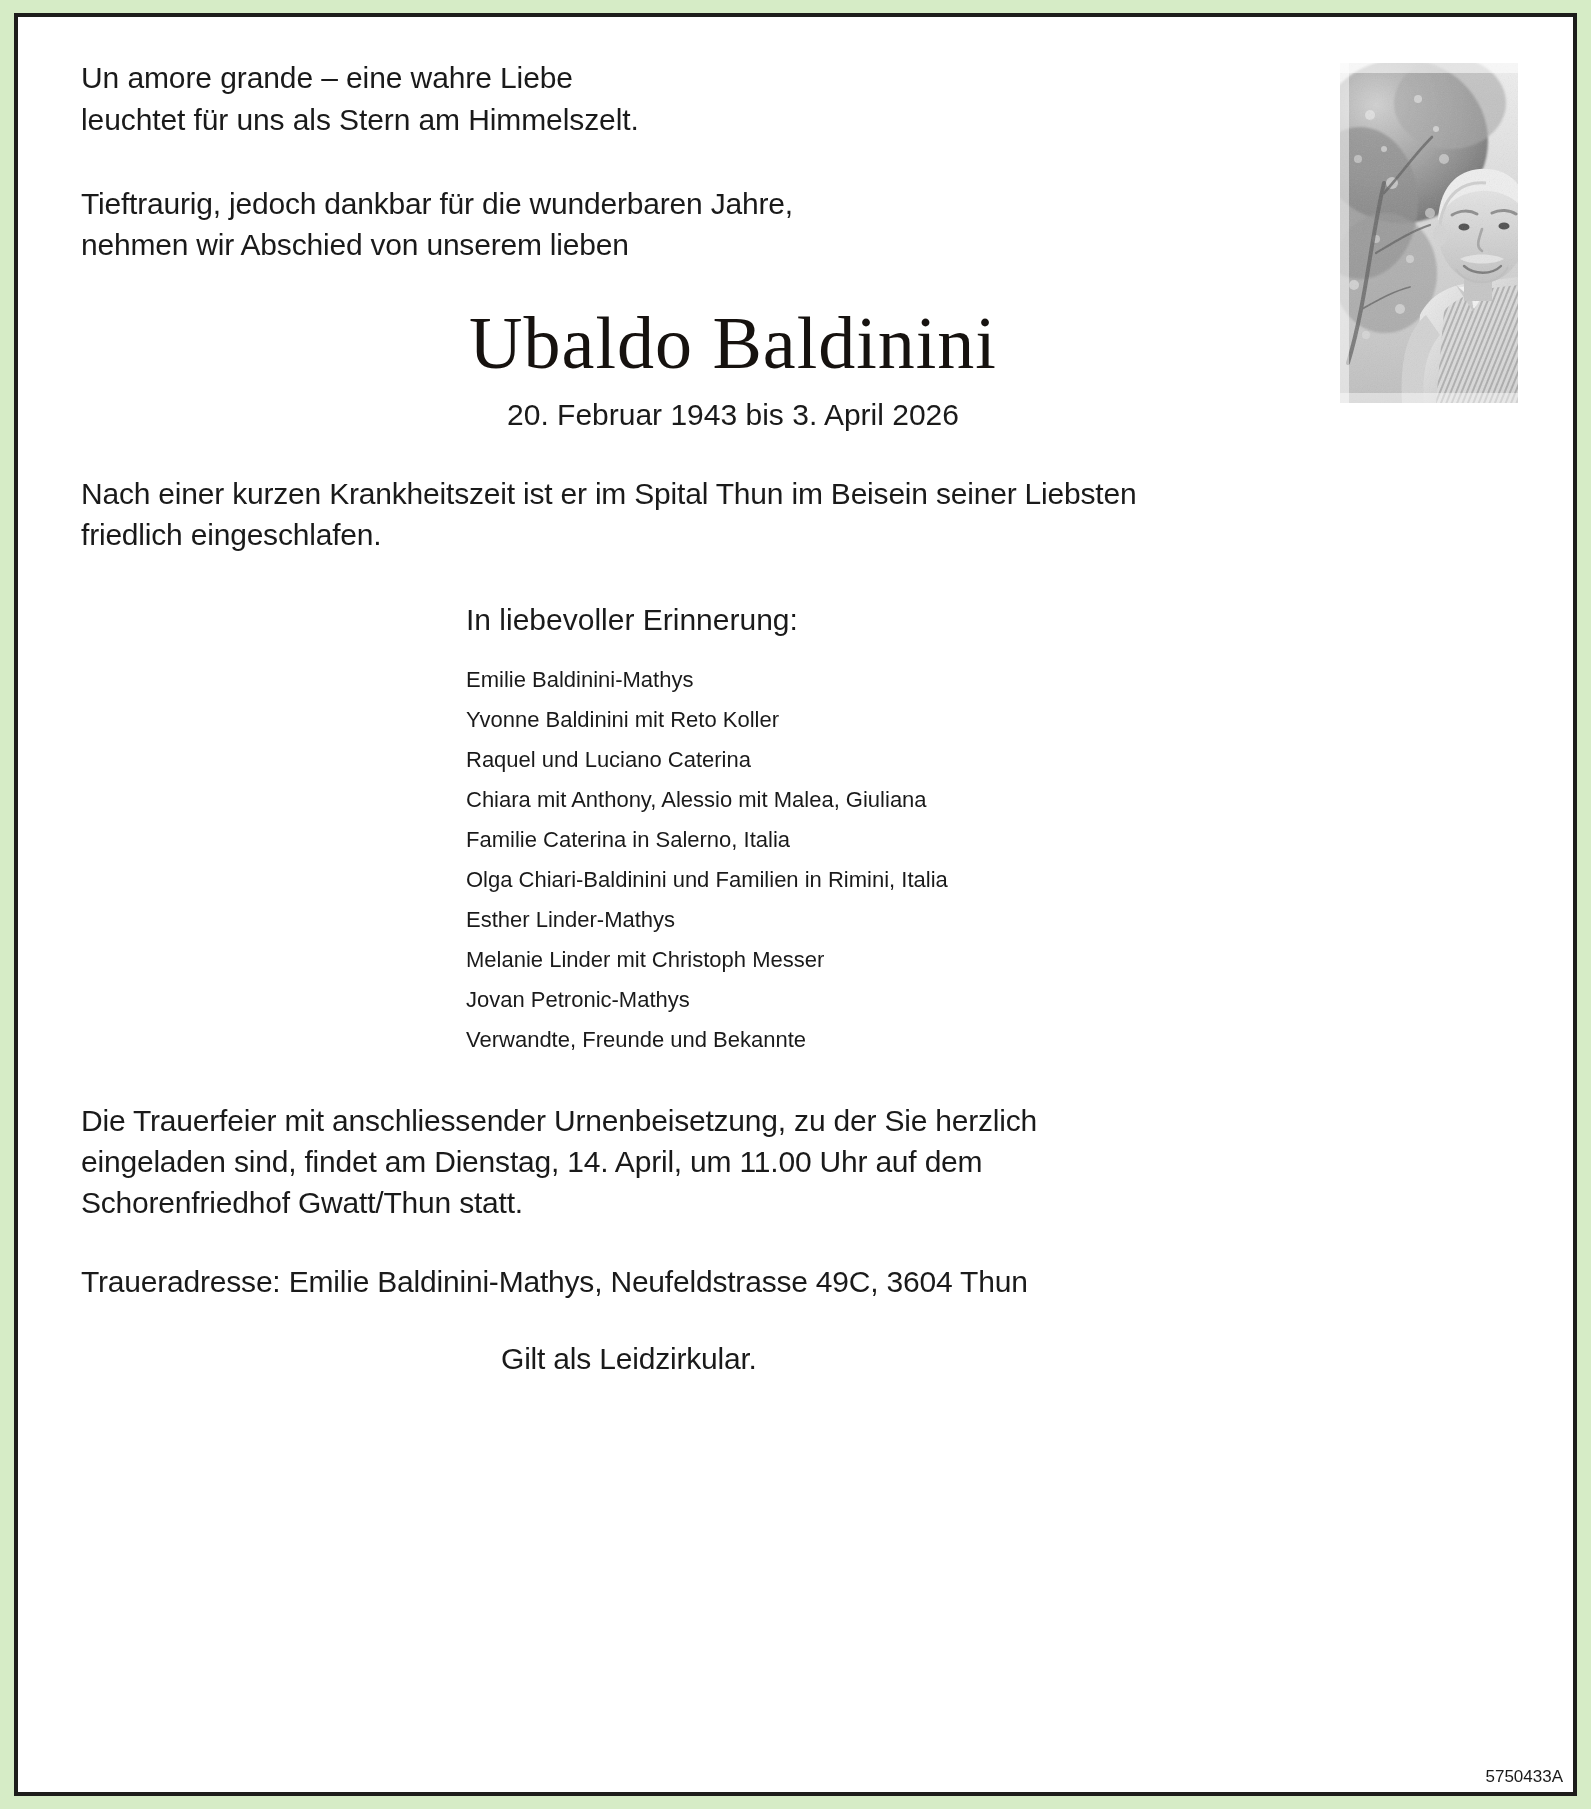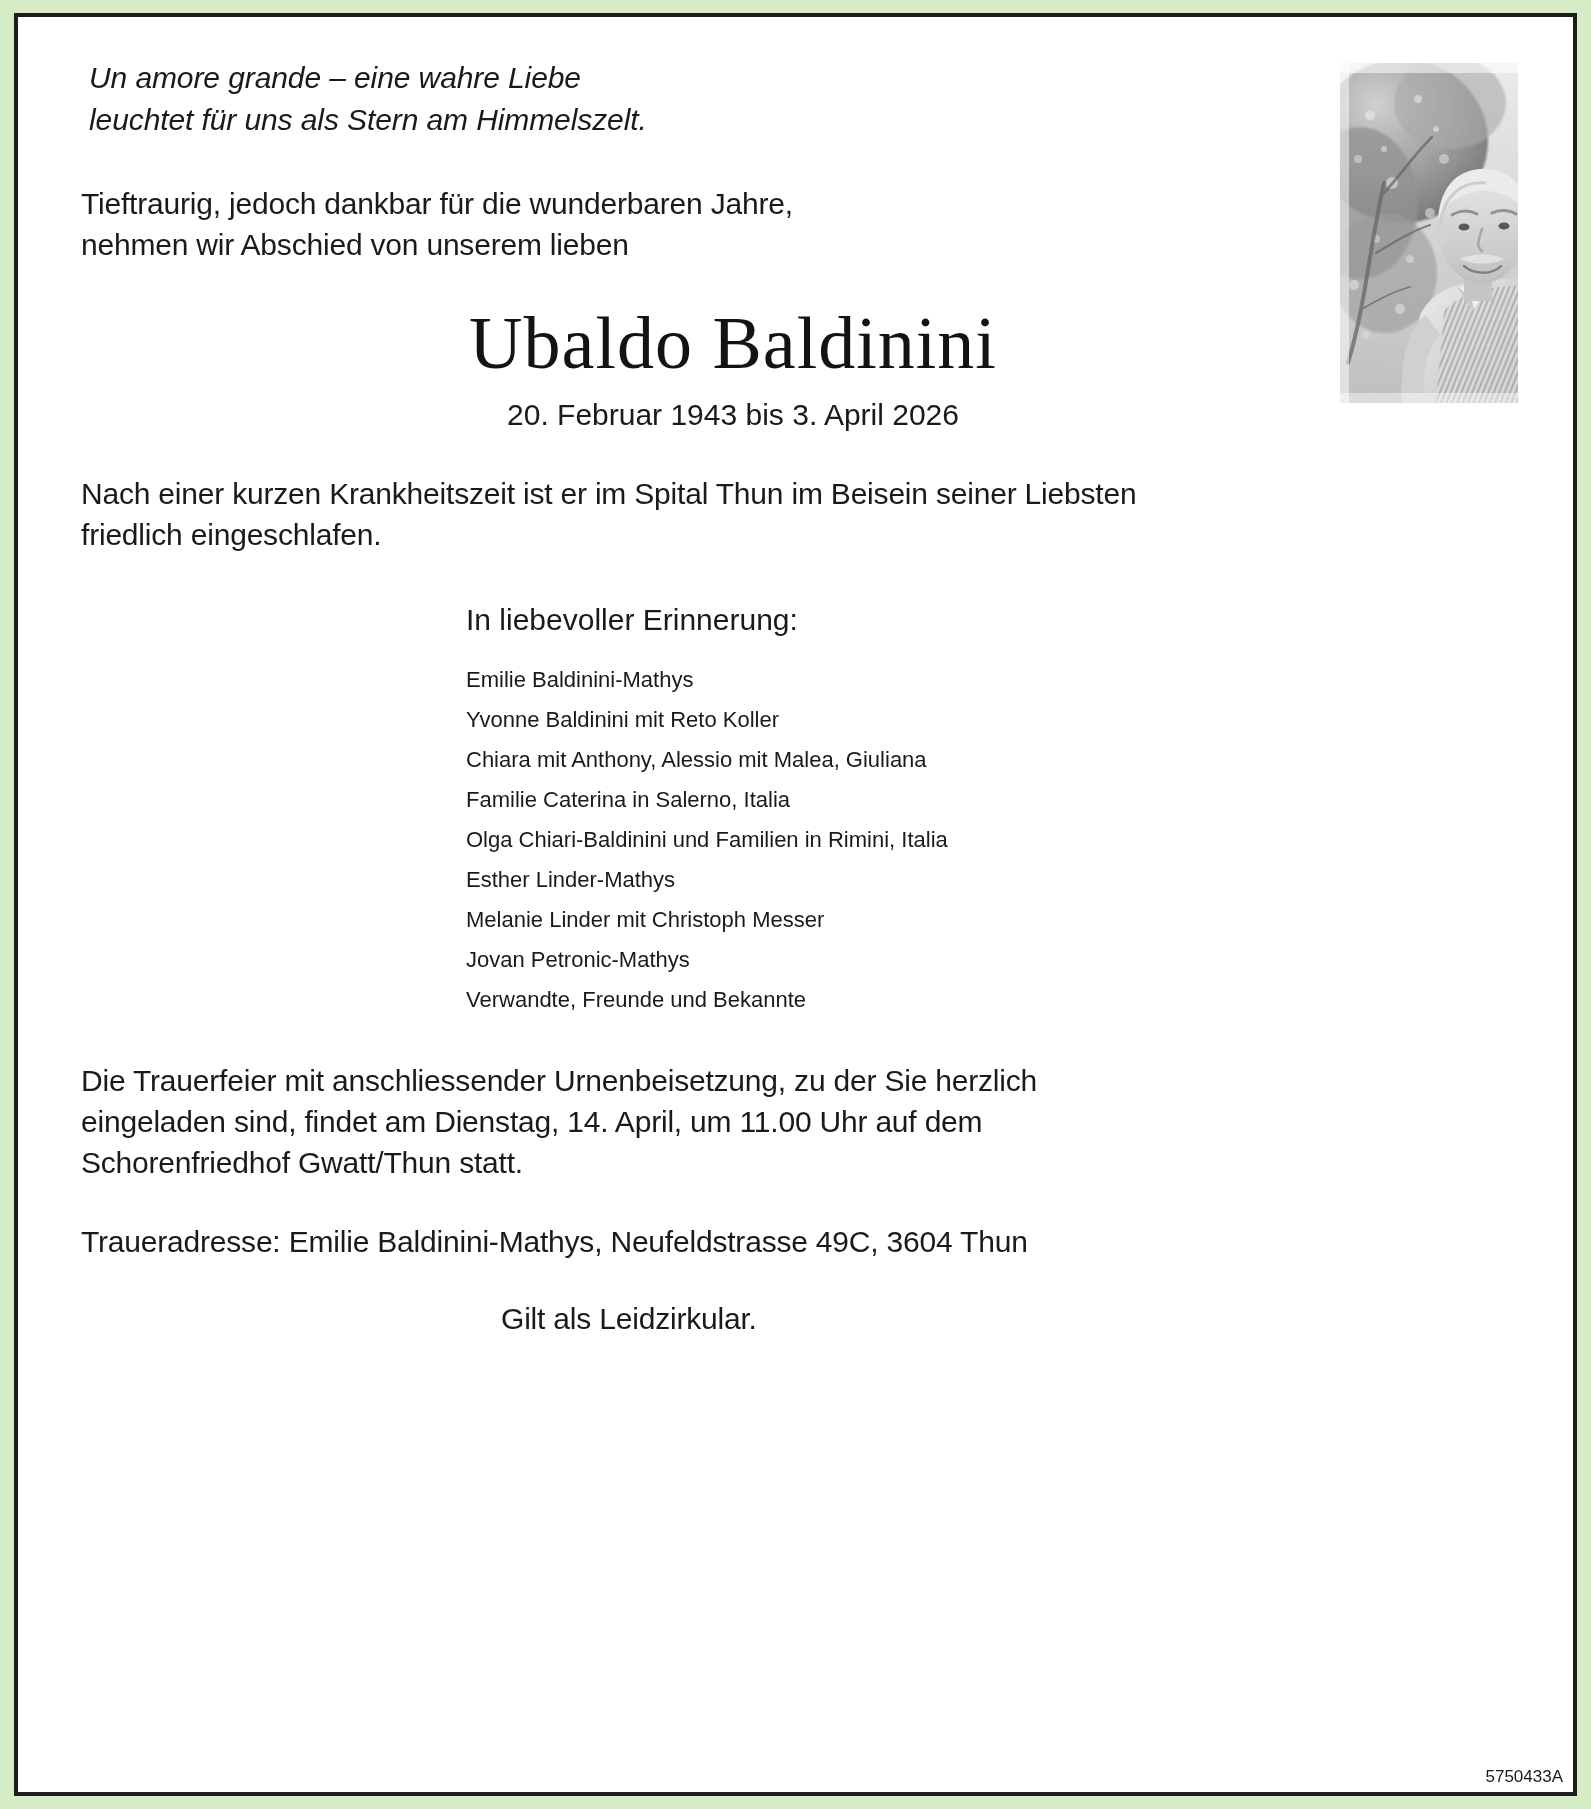--- a/index.html
+++ b/index.html
@@ -65,28 +65,26 @@
   }
   #portrait-photo {
     width: 100%;
     height: 100%;
     display: block;
     filter: grayscale(1);
   }
 
   
   #verse {
-    font-style: italic;
     font-size: 30px;
     line-height: 42px;
     color: #1a1a1a;
     max-width: 930px;
     white-space: pre-line;
     letter-spacing: -0.1px;
-    margin-left: 8px;
   }
 
   
   #intro {
     margin-top: 42px;
     max-width: 930px;
   }
 
   
   #deceased-name {
@@ -297,20 +295,21 @@
       <div id="deceased-name">Ubaldo Baldinini</div>
       <div id="deceased-dates">20. Februar 1943 bis 3. April 2026</div>
 
       <div id="passing" class="txt">Nach einer kurzen Krankheitszeit ist er im Spital Thun im Beisein seiner Liebsten
 friedlich eingeschlafen.</div>
 
       <div id="survivors">
         <div id="survivors-heading">In liebevoller Erinnerung:</div>
         <div class="survivor-line">Emilie Baldinini-Mathys</div>
         <div class="survivor-line">Yvonne Baldinini mit Reto Koller</div>
+        <div class="survivor-line">Raquel und Luciano Caterina</div>
         <div class="survivor-line">Chiara mit Anthony, Alessio mit Malea, Giuliana</div>
         <div class="survivor-line">Familie Caterina in Salerno, Italia</div>
         <div class="survivor-line">Olga Chiari-Baldinini und Familien in Rimini, Italia</div>
         <div class="survivor-line">Esther Linder-Mathys</div>
         <div class="survivor-line">Melanie Linder mit Christoph Messer</div>
         <div class="survivor-line">Jovan Petronic-Mathys</div>
         <div class="survivor-line">Verwandte, Freunde und Bekannte</div>
       </div>
 
       <div id="ceremony" class="txt">Die Trauerfeier mit anschliessender Urnenbeisetzung, zu der Sie herzlich

